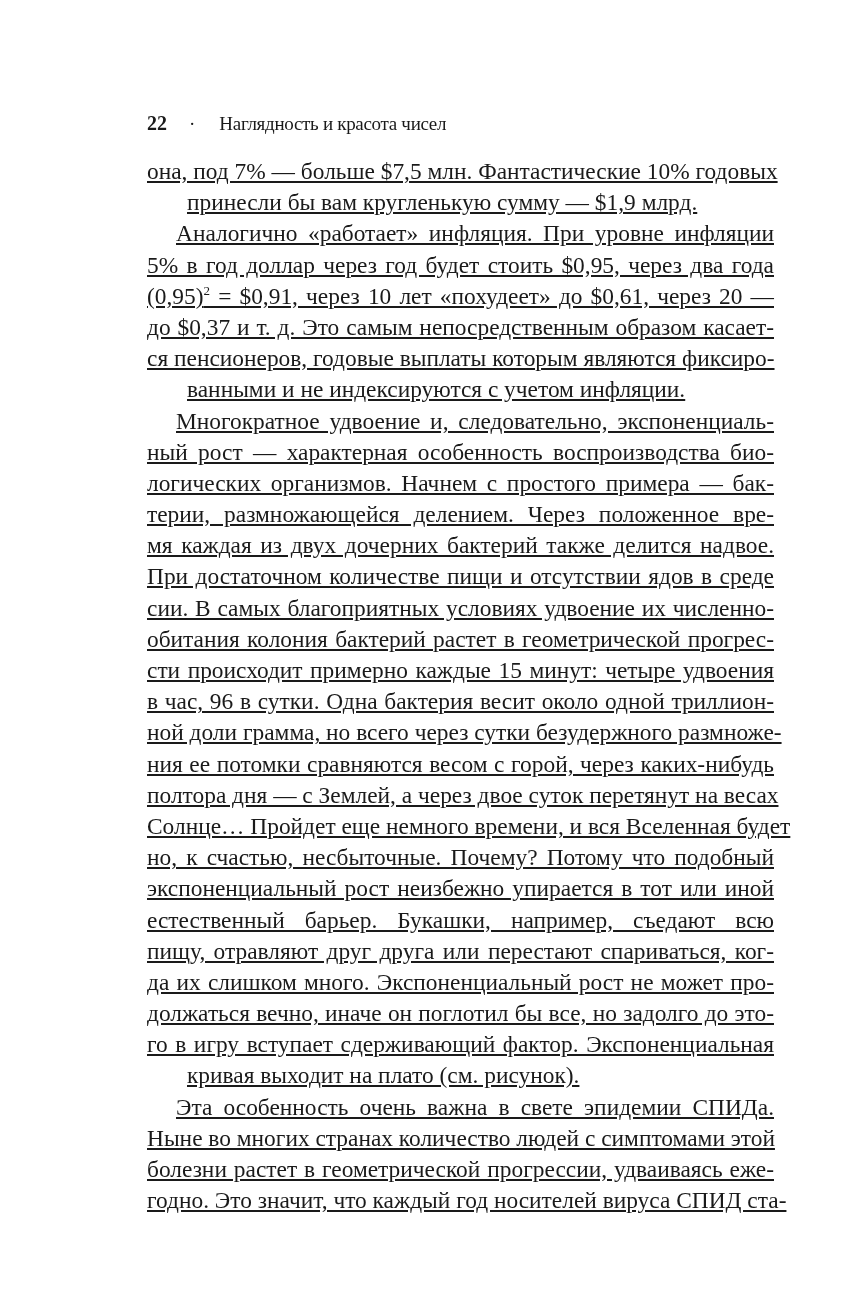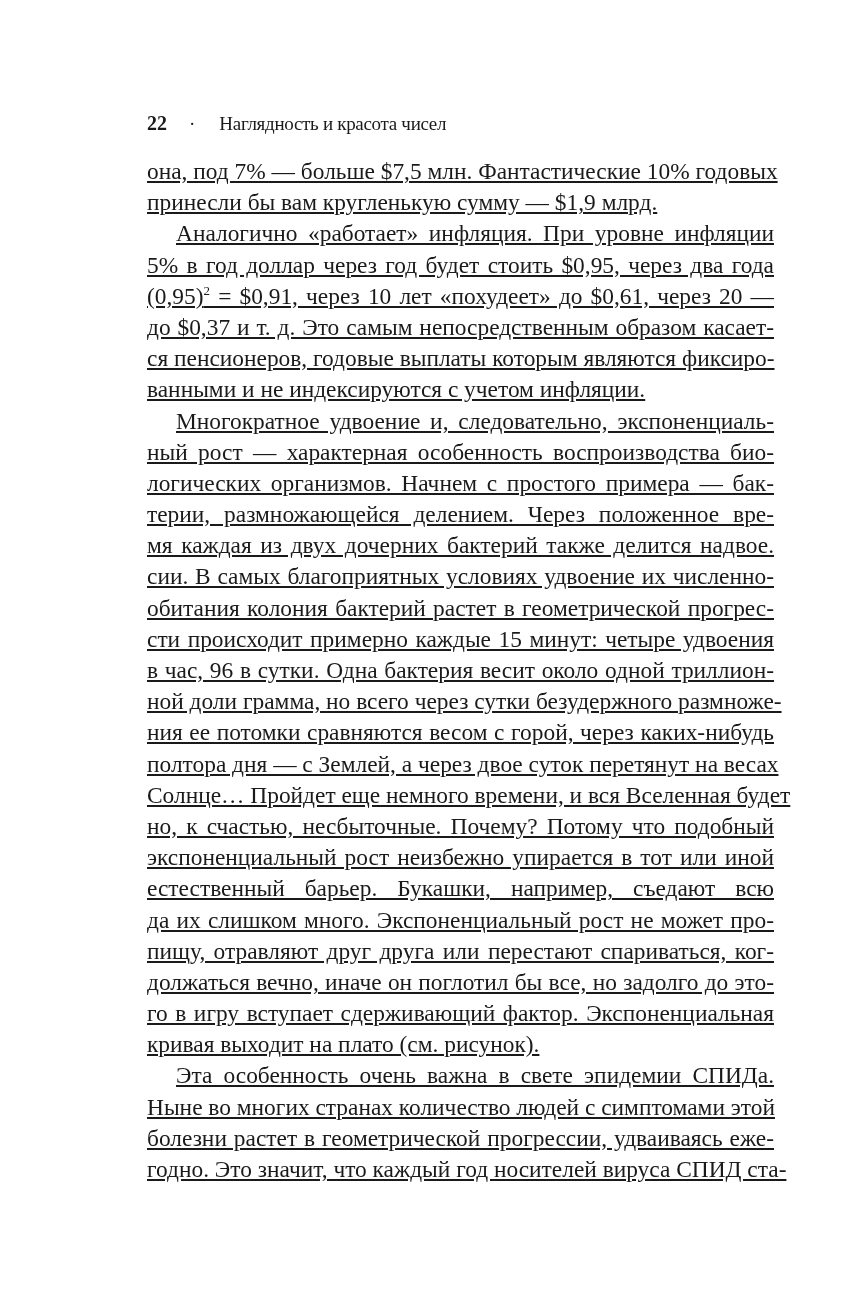--- a/index.html
+++ b/index.html
@@ -17,21 +17,21 @@
   .running-title { letter-spacing: -0.3px; }
   .text-block {
     position: absolute; left: 147px; top: 156px; width: 627px;
     font-family: "Liberation Serif", serif; font-size: 23.4px; line-height: 31.2px;
   }
   .line {
     display: block; white-space: nowrap; text-align: justify; text-align-last: justify;
     height: 31.2px;
     text-decoration: underline;
   }
-  .line.last { text-align-last: left; }
+  .line.last { text-align-last: left; margin-left: 40px; }
   .line.indent { padding-left: 29px; }
   sup { font-size: 13px; line-height: 0; vertical-align: 9px; }
 </style>
 </head>
 <body>
 
 <div class="header">
   <span class="page-num">22</span>
   <span class="sep">·</span>
   <span class="running-title">Наглядность и красота чисел</span>
@@ -49,33 +49,34 @@
       <span class="line">до $0,37 и т. д. Это самым непосредственным образом касает-</span>
       <span class="line">ся пенсионеров, годовые выплаты которым являются фиксиро-</span>
       <span class="line last">ванными и не индексируются с учетом инфляции.</span>
     </div>
     <div>
       <span class="line indent">Многократное удвоение и, следовательно, экспоненциаль-</span>
       <span class="line">ный рост — характерная особенность воспроизводства био-</span>
       <span class="line">логических организмов. Начнем с простого примера — бак-</span>
       <span class="line">терии, размножающейся делением. Через положенное вре-</span>
       <span class="line">мя каждая из двух дочерних бактерий также делится надвое.</span>
+      <span class="line">При достаточном количестве пищи и отсутствии ядов в среде</span>
       <span class="line">сии. В самых благоприятных условиях удвоение их численно-</span>
       <span class="line">обитания колония бактерий растет в геометрической прогрес-</span>
       <span class="line">сти происходит примерно каждые 15 минут: четыре удвоения</span>
       <span class="line">в час, 96 в сутки. Одна бактерия весит около одной триллион-</span>
       <span class="line">ной доли грамма, но всего через сутки безудержного размноже-</span>
       <span class="line">ния ее потомки сравняются весом с горой, через каких-нибудь</span>
       <span class="line">полтора дня — с Землей, а через двое суток перетянут на весах</span>
       <span class="line">Солнце… Пройдет еще немного времени, и вся Вселенная будет</span>
       <span class="line">но, к счастью, несбыточные. Почему? Потому что подобный</span>
       <span class="line">экспоненциальный рост неизбежно упирается в тот или иной</span>
       <span class="line">естественный барьер. Букашки, например, съедают всю</span>
+      <span class="line">пищу, отравляют друг друга или перестают спариваться, ког-</span>
       <span class="line">да их слишком много. Экспоненциальный рост не может про-</span>
-      <span class="line">пищу, отравляют друг друга или перестают спариваться, ког-</span>
       <span class="line">должаться вечно, иначе он поглотил бы все, но задолго до это-</span>
       <span class="line">го в игру вступает сдерживающий фактор. Экспоненциальная</span>
       <span class="line last">кривая выходит на плато (см. рисунок).</span>
     </div>
     <div>
       <span class="line indent">Эта особенность очень важна в свете эпидемии СПИДа.</span>
       <span class="line">Ныне во многих странах количество людей с симптомами этой</span>
       <span class="line">болезни растет в геометрической прогрессии, удваиваясь еже-</span>
       <span class="line">годно. Это значит, что каждый год носителей вируса СПИД ста-</span>
     </div>

